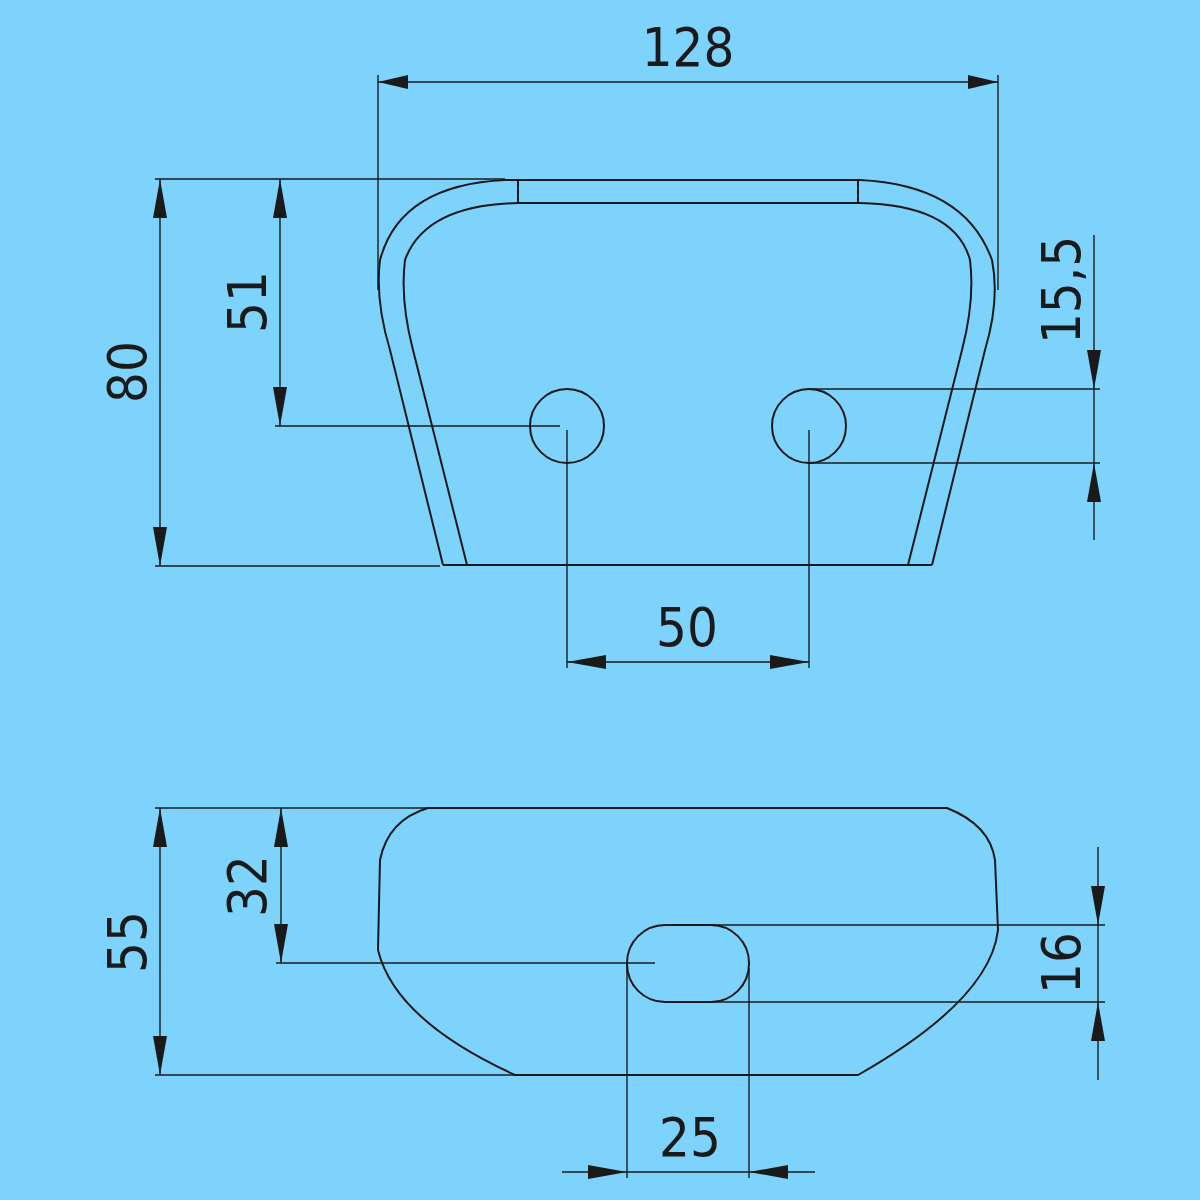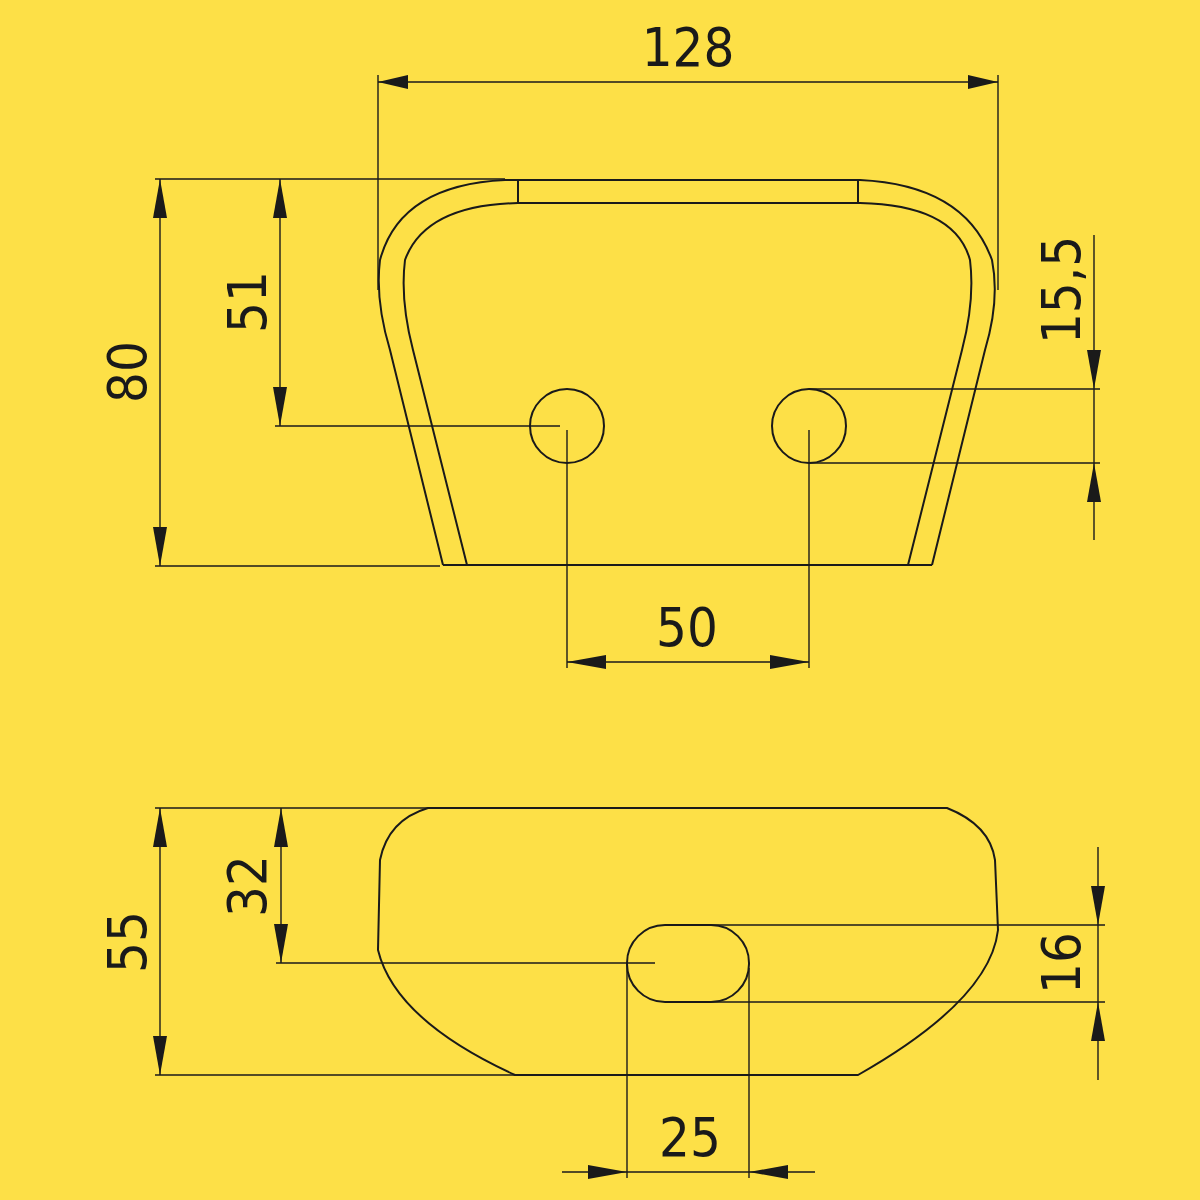--- a/index.html
+++ b/index.html
@@ -1,16 +1,16 @@
 <!DOCTYPE html>
 <html><head>
   <meta charset="utf-8">
   <style>
     html, body { margin: 0; padding: 0; background: #ffffff; }
-    #canvas { position: relative; width: 1200px; height: 1200px; overflow: hidden; background: #fde047; }
+    #canvas { position: relative; width: 1200px; height: 1200px; overflow: hidden; background: #7dd3fc; }
     svg { position: absolute; left: 0; top: 0; }
     .ln { stroke: #1a1a1a; stroke-width: 2; fill: none; }
     .dim { stroke: #1a1a1a; stroke-width: 1.4; fill: none; }
     .arw { fill: #1a1a1a; stroke: none; }
     .lbl { font-family: "DejaVu Sans", sans-serif; font-size: 54px; fill: #1a1a1a; font-stretch: condensed; }
   </style>
 </head>
 <body>
 
 <div id="canvas">

